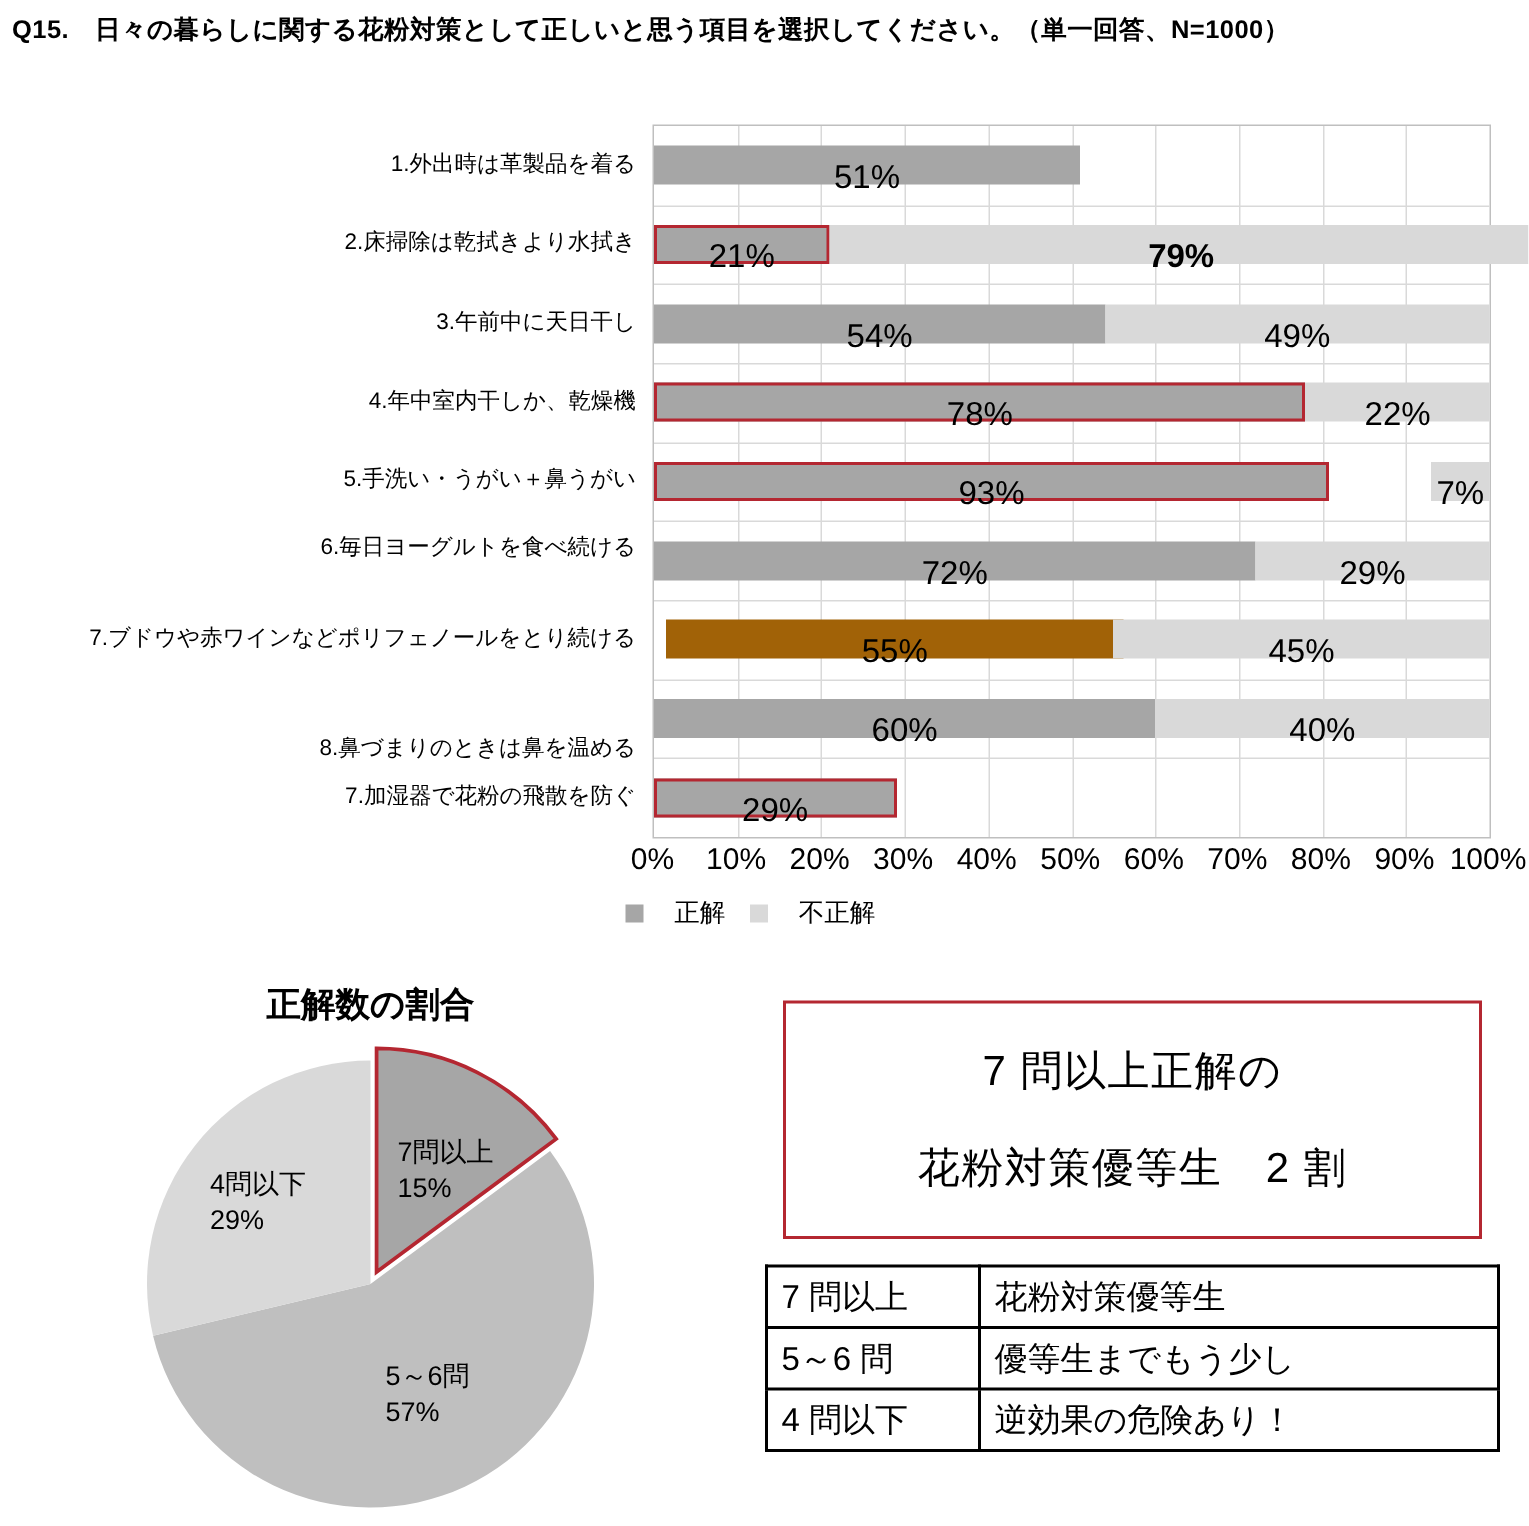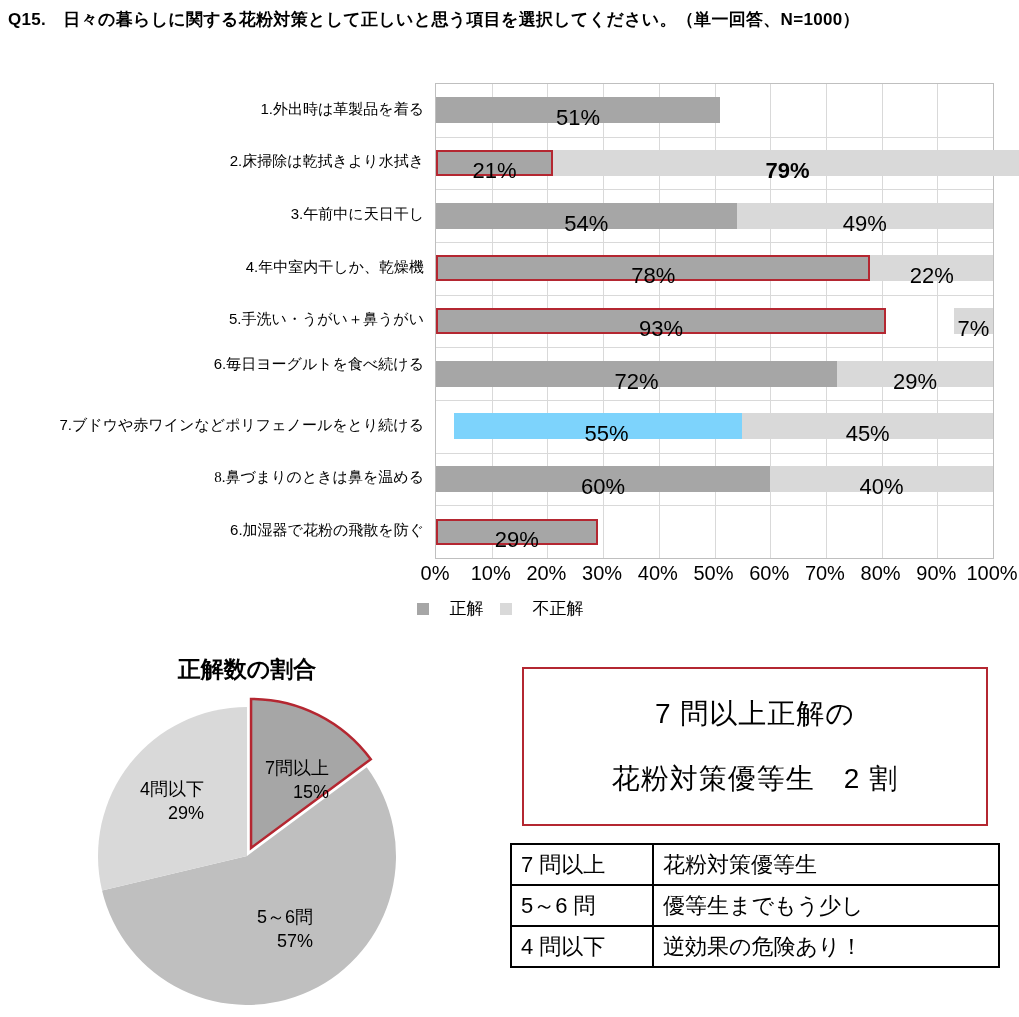--- a/index.html
+++ b/index.html
@@ -37,21 +37,21 @@
   }
   .legend-item{display:flex;align-items:center;gap:21px;font-size:17px;}
   .legend-swatch{width:12px;height:12px;display:inline-block;}
   
   #pie-title{
     position:absolute;left:87px;top:654px;width:320px;text-align:center;
     font-size:23px;font-weight:bold;
   }
   #pie-svg{position:absolute;left:87px;top:696px;}
   .pie-label{
-    position:absolute;transform:translateX(-50%);text-align:right;
+    position:absolute;transform:translateX(-50%);text-align:left;
     font-size:18px;line-height:24px;white-space:nowrap;
   }
   
   #callout{
     position:absolute;left:522px;top:667px;width:466px;height:159px;box-sizing:border-box;
     display:flex;flex-direction:column;justify-content:space-evenly;align-items:center;
     background:#fff;
   }
   .callout-line{font-size:28px;letter-spacing:1px;white-space:nowrap;}
   #summary-table{
@@ -69,22 +69,22 @@
   <div id="main-title">Q15.　日々の暮らしに関する花粉対策として正しいと思う項目を選択してください。（単一回答、N=1000）</div>
 
   <div id="cat-labels">
       <div class="cat-label" style="top: 0px; height: 52.6667px;">1.外出時は革製品を着る</div>
       <div class="cat-label" style="top: 52.6667px; height: 52.6667px;">2.床掃除は乾拭きより水拭き</div>
       <div class="cat-label" style="top: 105.333px; height: 52.6667px;">3.午前中に天日干し</div>
       <div class="cat-label" style="top: 158px; height: 52.6667px;">4.年中室内干しか、乾燥機</div>
       <div class="cat-label" style="top: 210.667px; height: 52.6667px;">5.手洗い・うがい＋鼻うがい</div>
       <div class="cat-label" style="top: 255px; height: 52.6667px;">6.毎日ヨーグルトを食べ続ける</div>
       <div class="cat-label" style="top: 316px; height: 52.6667px;">7.ブドウや赤ワインなどポリフェノールをとり続ける</div>
-      <div class="cat-label" style="top: 368px; height: 52.6667px; font-family: Liberation Serif, serif;">8.鼻づまりのときは鼻を温める</div>
-      <div class="cat-label" style="top: 421.333px; height: 52.6667px;">6.加湿器で花粉の飛散を防ぐ</div>
+      <div class="cat-label" style="top: 389px; height: 52.6667px;">8.鼻づまりのときは鼻を温める</div>
+      <div class="cat-label" style="top: 421.333px; height: 52.6667px;">7.加湿器で花粉の飛散を防ぐ</div>
     </div>
   <div id="plot">
       <div class="gridline-v" style="left: 55.7px;"></div>
       <div class="gridline-v" style="left: 111.4px;"></div>
       <div class="gridline-v" style="left: 167.1px;"></div>
       <div class="gridline-v" style="left: 222.8px;"></div>
       <div class="gridline-v" style="left: 278.5px;"></div>
       <div class="gridline-v" style="left: 334.2px;"></div>
       <div class="gridline-v" style="left: 389.9px;"></div>
       <div class="gridline-v" style="left: 445.6px;"></div>
@@ -136,21 +136,21 @@
       </div>
       <div class="bar-row" style="top: 276.667px; width: 557px;">
         <div class="bar-seg" style="left: 0px; width: 401.04px; background: rgb(166, 166, 166);">
           <span>72%</span>
         </div>
         <div class="bar-seg" style="left: 401.04px; width: 155.96px; background: rgb(217, 217, 217);">
           <span>29%</span>
         </div>
       </div>
       <div class="bar-row" style="top: 329.333px; width: 557px;">
-        <div class="bar-seg" style="left: 18px; width: 305px; background: #7dd3fc;">
+        <div class="bar-seg" style="left: 8px; width: 305px; background: #a16207;">
           <span>55%</span>
         </div>
         <div class="bar-seg" style="left: 306.35px; width: 250.65px; background: rgb(217, 217, 217);">
           <span>45%</span>
         </div>
       </div>
       <div class="bar-row" style="top: 382px; width: 557px;">
         <div class="bar-seg" style="left: 0px; width: 334.2px; background: rgb(166, 166, 166);">
           <span>60%</span>
         </div>

